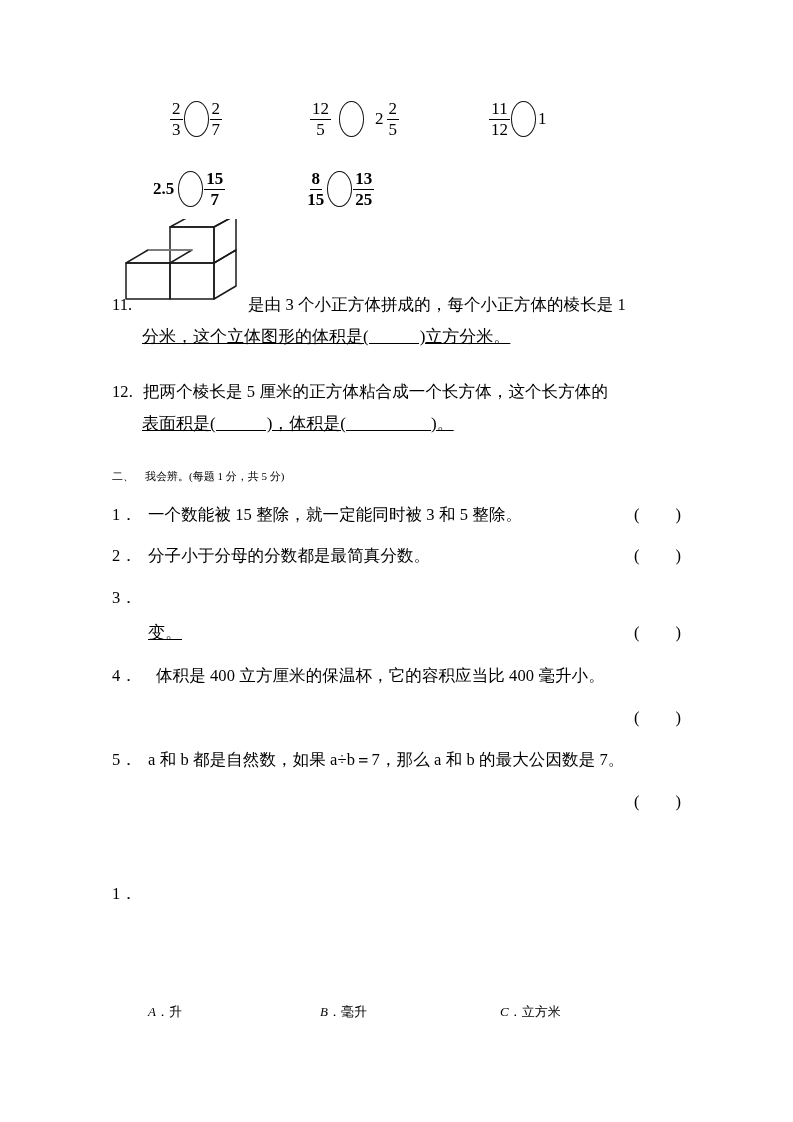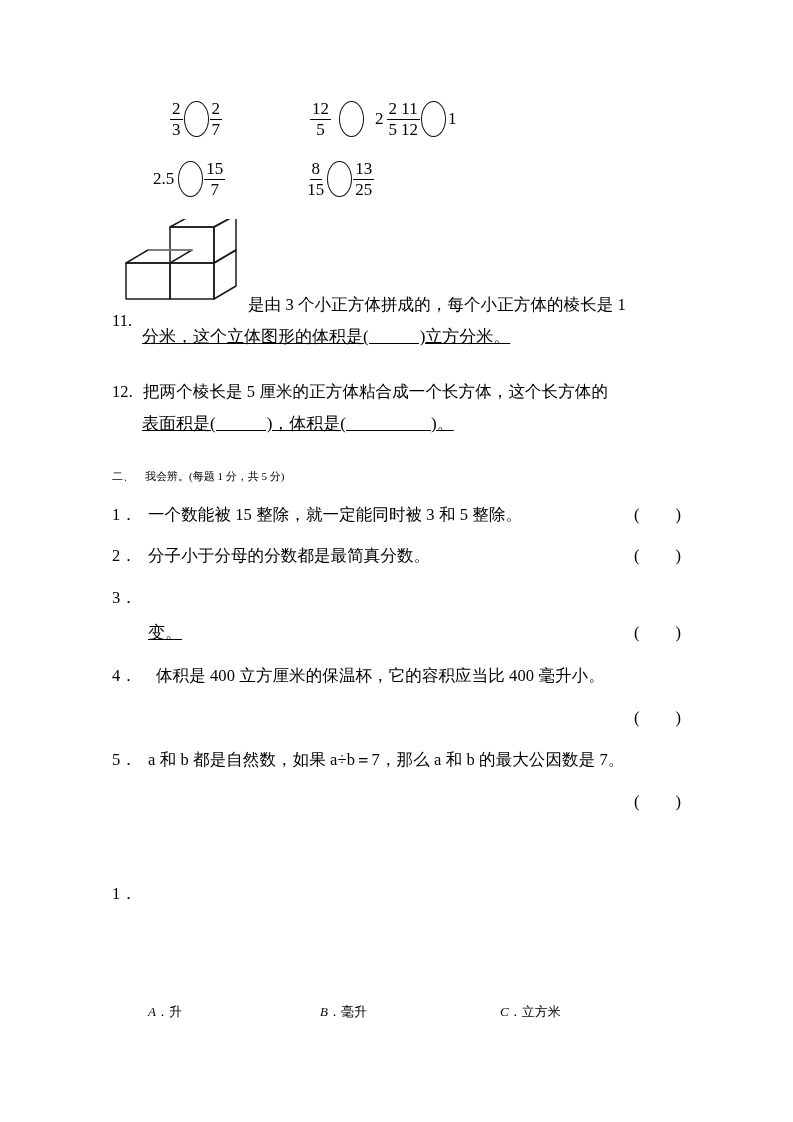--- a/index.html
+++ b/index.html
@@ -145,32 +145,32 @@
           <span class="den">5</span>
         </span>
         <span class="circle-oval" style="margin:0 8px;"></span>
         <span class="plain-num">2</span>
         <span class="frac">
           <span class="num">2</span>
           <span class="den">5</span>
         </span>
       </div>
 
-      <div class="cmp-item" style="justify-content:center;">
+      <div class="cmp-item" style="margin-left:90px;justify-content:center;">
         <span class="frac">
           <span class="num">11</span>
           <span class="den">12</span>
         </span>
         <span class="circle-oval"></span>
         <span class="plain-num" style="padding-left:1px;">1</span>
       </div>
 
     </div>
 
-    <div class="cmp-row" style="">
+    <div class="cmp-row" style="margin-top:10px;font-weight:bold;">
 
       <div class="cmp-item" style="margin-left:38px;">
         <span class="plain-num">2.5</span>
         <span class="circle-oval"></span>
         <span class="frac">
           <span class="num">15</span>
           <span class="den">7</span>
         </span>
       </div>
 
@@ -207,21 +207,21 @@
 
         <path d="M98 8 L120 -4 L120 31 L98 44 Z"></path>
       </g>
 
       <g fill="none" stroke="#8c8c8c" stroke-width="1.3">
         <path d="M32 31 L76 31"></path>
       </g>
     </svg>
   </div>
 
-  <div class="q" style="left:112px; top:290px;margin-top:16px;">11.</div>
+  <div class="q" style="left:112px; top:290px;">11.</div>
   <div class="q" style="left:248px; top:290px;">是由 3 个小正方体拼成的，每个小正方体的棱长是 1</div>
   <div class="q-indent" style="left:142px; top:322px;">分米，这个立体图形的体积是(　　　)立方分米。</div>
 
   <div class="q" style="left:112px; top:377px;">12.</div>
   <div class="q" style="left:143px; top:377px;">把两个棱长是 5 厘米的正方体粘合成一个长方体，这个长方体的</div>
   <div class="q-indent" style="left:142px; top:409px;">表面积是(　　　)，体积是(　　　　　)。</div>
 
   <div class="sec-head" style="left:112px; top:461px;">二、　我会辨。(每题 1 分，共 5 分)</div>
 
   <div class="q" style="left:112px; top:500px;">1．</div>

